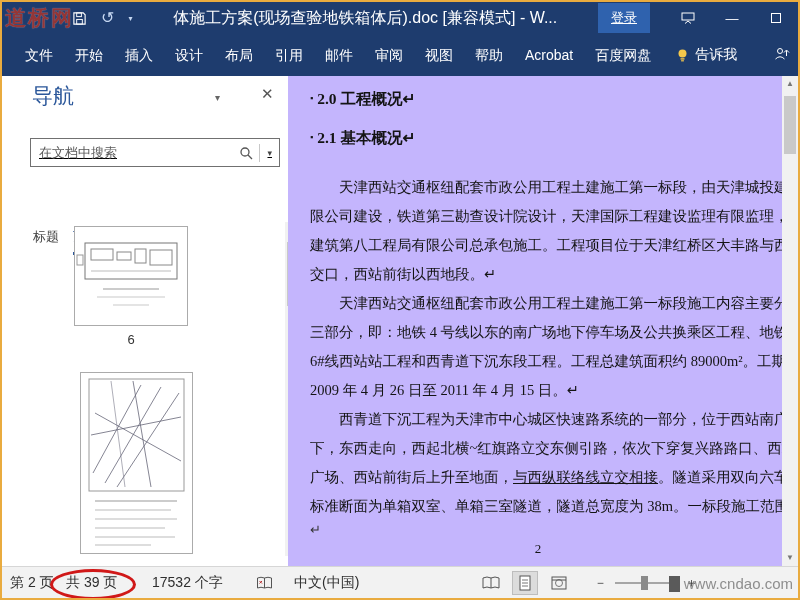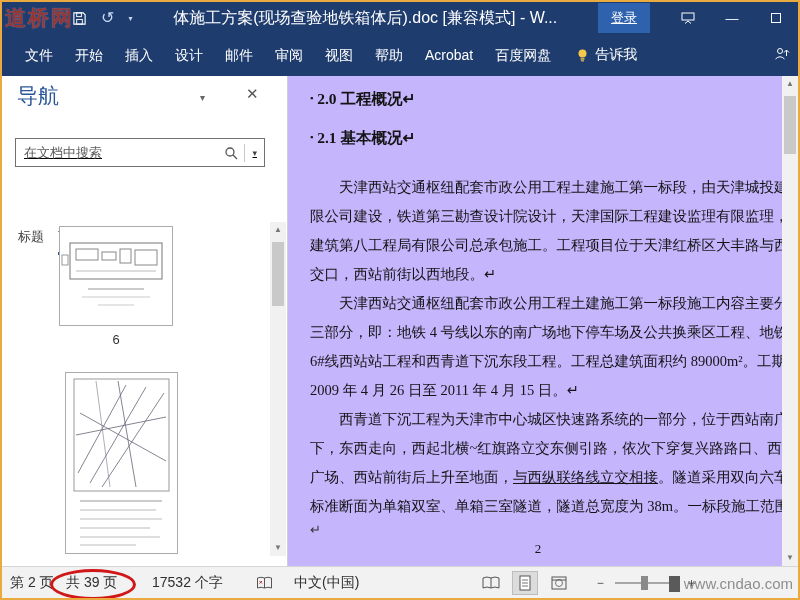--- a/index.html
+++ b/index.html
@@ -24,21 +24,21 @@
   .min-glyph { font-size:13px; line-height:1; }
   .max-box { width:10px; height:10px; border:1.5px solid #fff; display:inline-block; }
   
   .menubar { position:absolute; top:32px; left:0; right:0; height:42px;
     background:#1e3c6e; display:flex; align-items:center; color:#fff;
     font-size:14px; padding-left:12px; }
   .mtab { padding:0 11px; height:42px; line-height:42px; cursor:pointer; white-space:nowrap; }
   .tellme { display:flex; align-items:center; gap:6px; margin-left:14px; cursor:pointer; }
   .share-btn { margin-left:auto; margin-right:8px; cursor:pointer; }
   
-  .navpane { position:absolute; top:74px; left:1px; width:285px; bottom:32px;
+  .navpane { position:absolute; top:74px; left:16px; width:285px; bottom:32px;
     background:#fff; border-right:1px solid #cfcfcf; }
   .nav-title { position:absolute; left:14px; top:6px; font-size:21px; color:#2b579a; }
   .nav-caret { position:absolute; left:197px; top:16px; font-size:10px; color:#666; cursor:pointer; }
   .nav-close { position:absolute; left:243px; top:9px; font-size:15px; color:#555; cursor:pointer; }
   .nav-search { position:absolute; left:12px; top:62px; width:250px; height:29px;
     border:1px solid #707070; display:flex; align-items:center; background:#fff;text-decoration:underline; }
   .nav-search input { flex:1; border:0; outline:0; font-size:13px; padding:0 8px;
     color:#333; background:transparent; font-family:"Liberation Sans",sans-serif; }
   .nav-search input::placeholder { color:#595959; opacity:1; }
   .search-icon-btn { padding:0 6px; cursor:pointer; display:flex; }
@@ -132,20 +132,22 @@
         <span class="max-box"></span>
       </span>
     </div>
   </div>
 
   <div class="menubar">
     <span class="mtab">文件</span>
     <span class="mtab">开始</span>
     <span class="mtab">插入</span>
     <span class="mtab">设计</span>
+    <span class="mtab">布局</span>
+    <span class="mtab">引用</span>
     <span class="mtab">邮件</span>
     <span class="mtab">审阅</span>
     <span class="mtab">视图</span>
     <span class="mtab">帮助</span>
     <span class="mtab">Acrobat</span>
     <span class="mtab">百度网盘</span>
     <span class="tellme">
       <svg width="13" height="15" viewBox="0 0 13 15">
         <circle cx="6.5" cy="5.5" r="4" fill="#f5c84b"></circle>
         <rect x="4.5" y="10.2" width="4" height="1.4" fill="#f5c84b"></rect>

